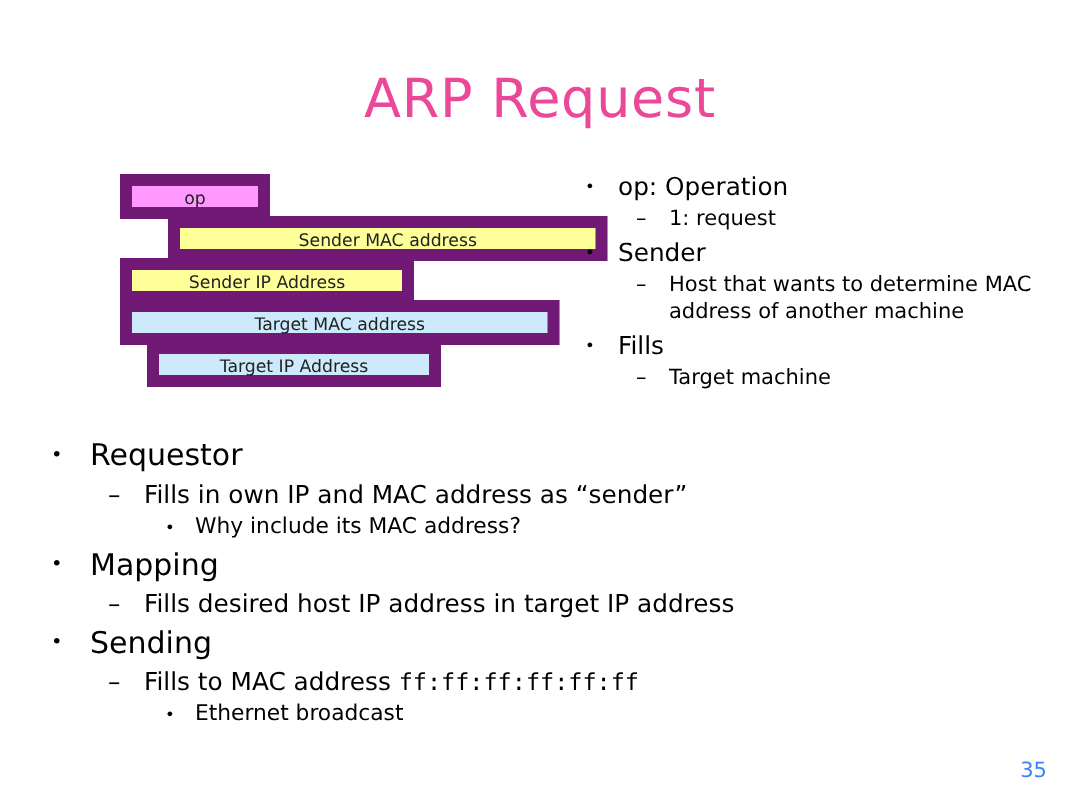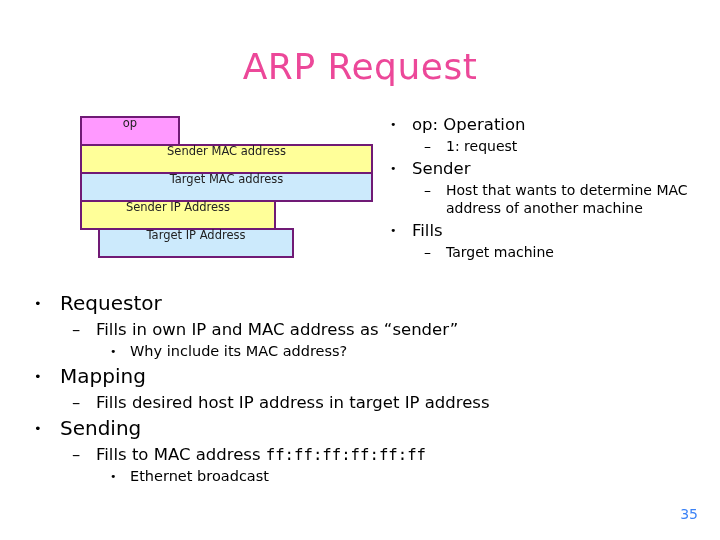--- a/index.html
+++ b/index.html
@@ -35,24 +35,24 @@
   
   #packet-diagram {
     position: absolute;
     left: 80px;
     top: 116px;
     width: 296px;
   }
   .packet-field {
     box-sizing: border-box;
     height: 30px;
-    border: 2px solid #701a75;
+    border: 8px solid #701a75;
     margin-top: -2px;
     display: flex;
-    align-items: flex-start;
+    align-items: flex-end;
     justify-content: center;
     font-family: "DejaVu Sans", sans-serif;
     font-size: 11.5px;
     color: #222222;
     white-space: nowrap;
     line-height: 1;
   }
   .packet-field:first-child { margin-top: 0; }
   .pf-op          { width: 100px; background: #ff99ff; }
   .pf-sender-mac  { width: 293px; background: #ffff99; }
@@ -149,29 +149,29 @@
 <body>
 
 <div id="slide">
 
   <div id="slide-title">ARP Request</div>
 
   <div id="packet-diagram">
       <div class="packet-field pf-op" style="background: rgb(255, 153, 255);">
         <span>op</span>
       </div>
-      <div class="packet-field pf-sender-mac" style="background: rgb(255, 255, 153);">
+      <div class="packet-field pf-sender-mac" style="background: rgb(255, 255, 153); margin-left: 32px;">
         <span>Sender MAC address</span>
+      </div>
+      <div class="packet-field pf-sender-ip" style="background: rgb(255, 255, 153);">
+        <span>Sender IP Address</span>
       </div>
       <div class="packet-field pf-target-mac" style="background: rgb(204, 234, 252);">
         <span>Target MAC address</span>
       </div>
-      <div class="packet-field pf-sender-ip" style="background: rgb(255, 255, 153);">
-        <span>Sender IP Address</span>
-      </div>
       <div class="packet-field pf-target-ip" style="background: rgb(204, 234, 252); margin-left: 18px;">
         <span>Target IP Address</span>
       </div>
     </div>
 
   <div id="right-bullets">
       <div class="bullet lvl1">
         <span class="marker">•</span>
         <span class="btext">op: Operation</span>
       </div>

